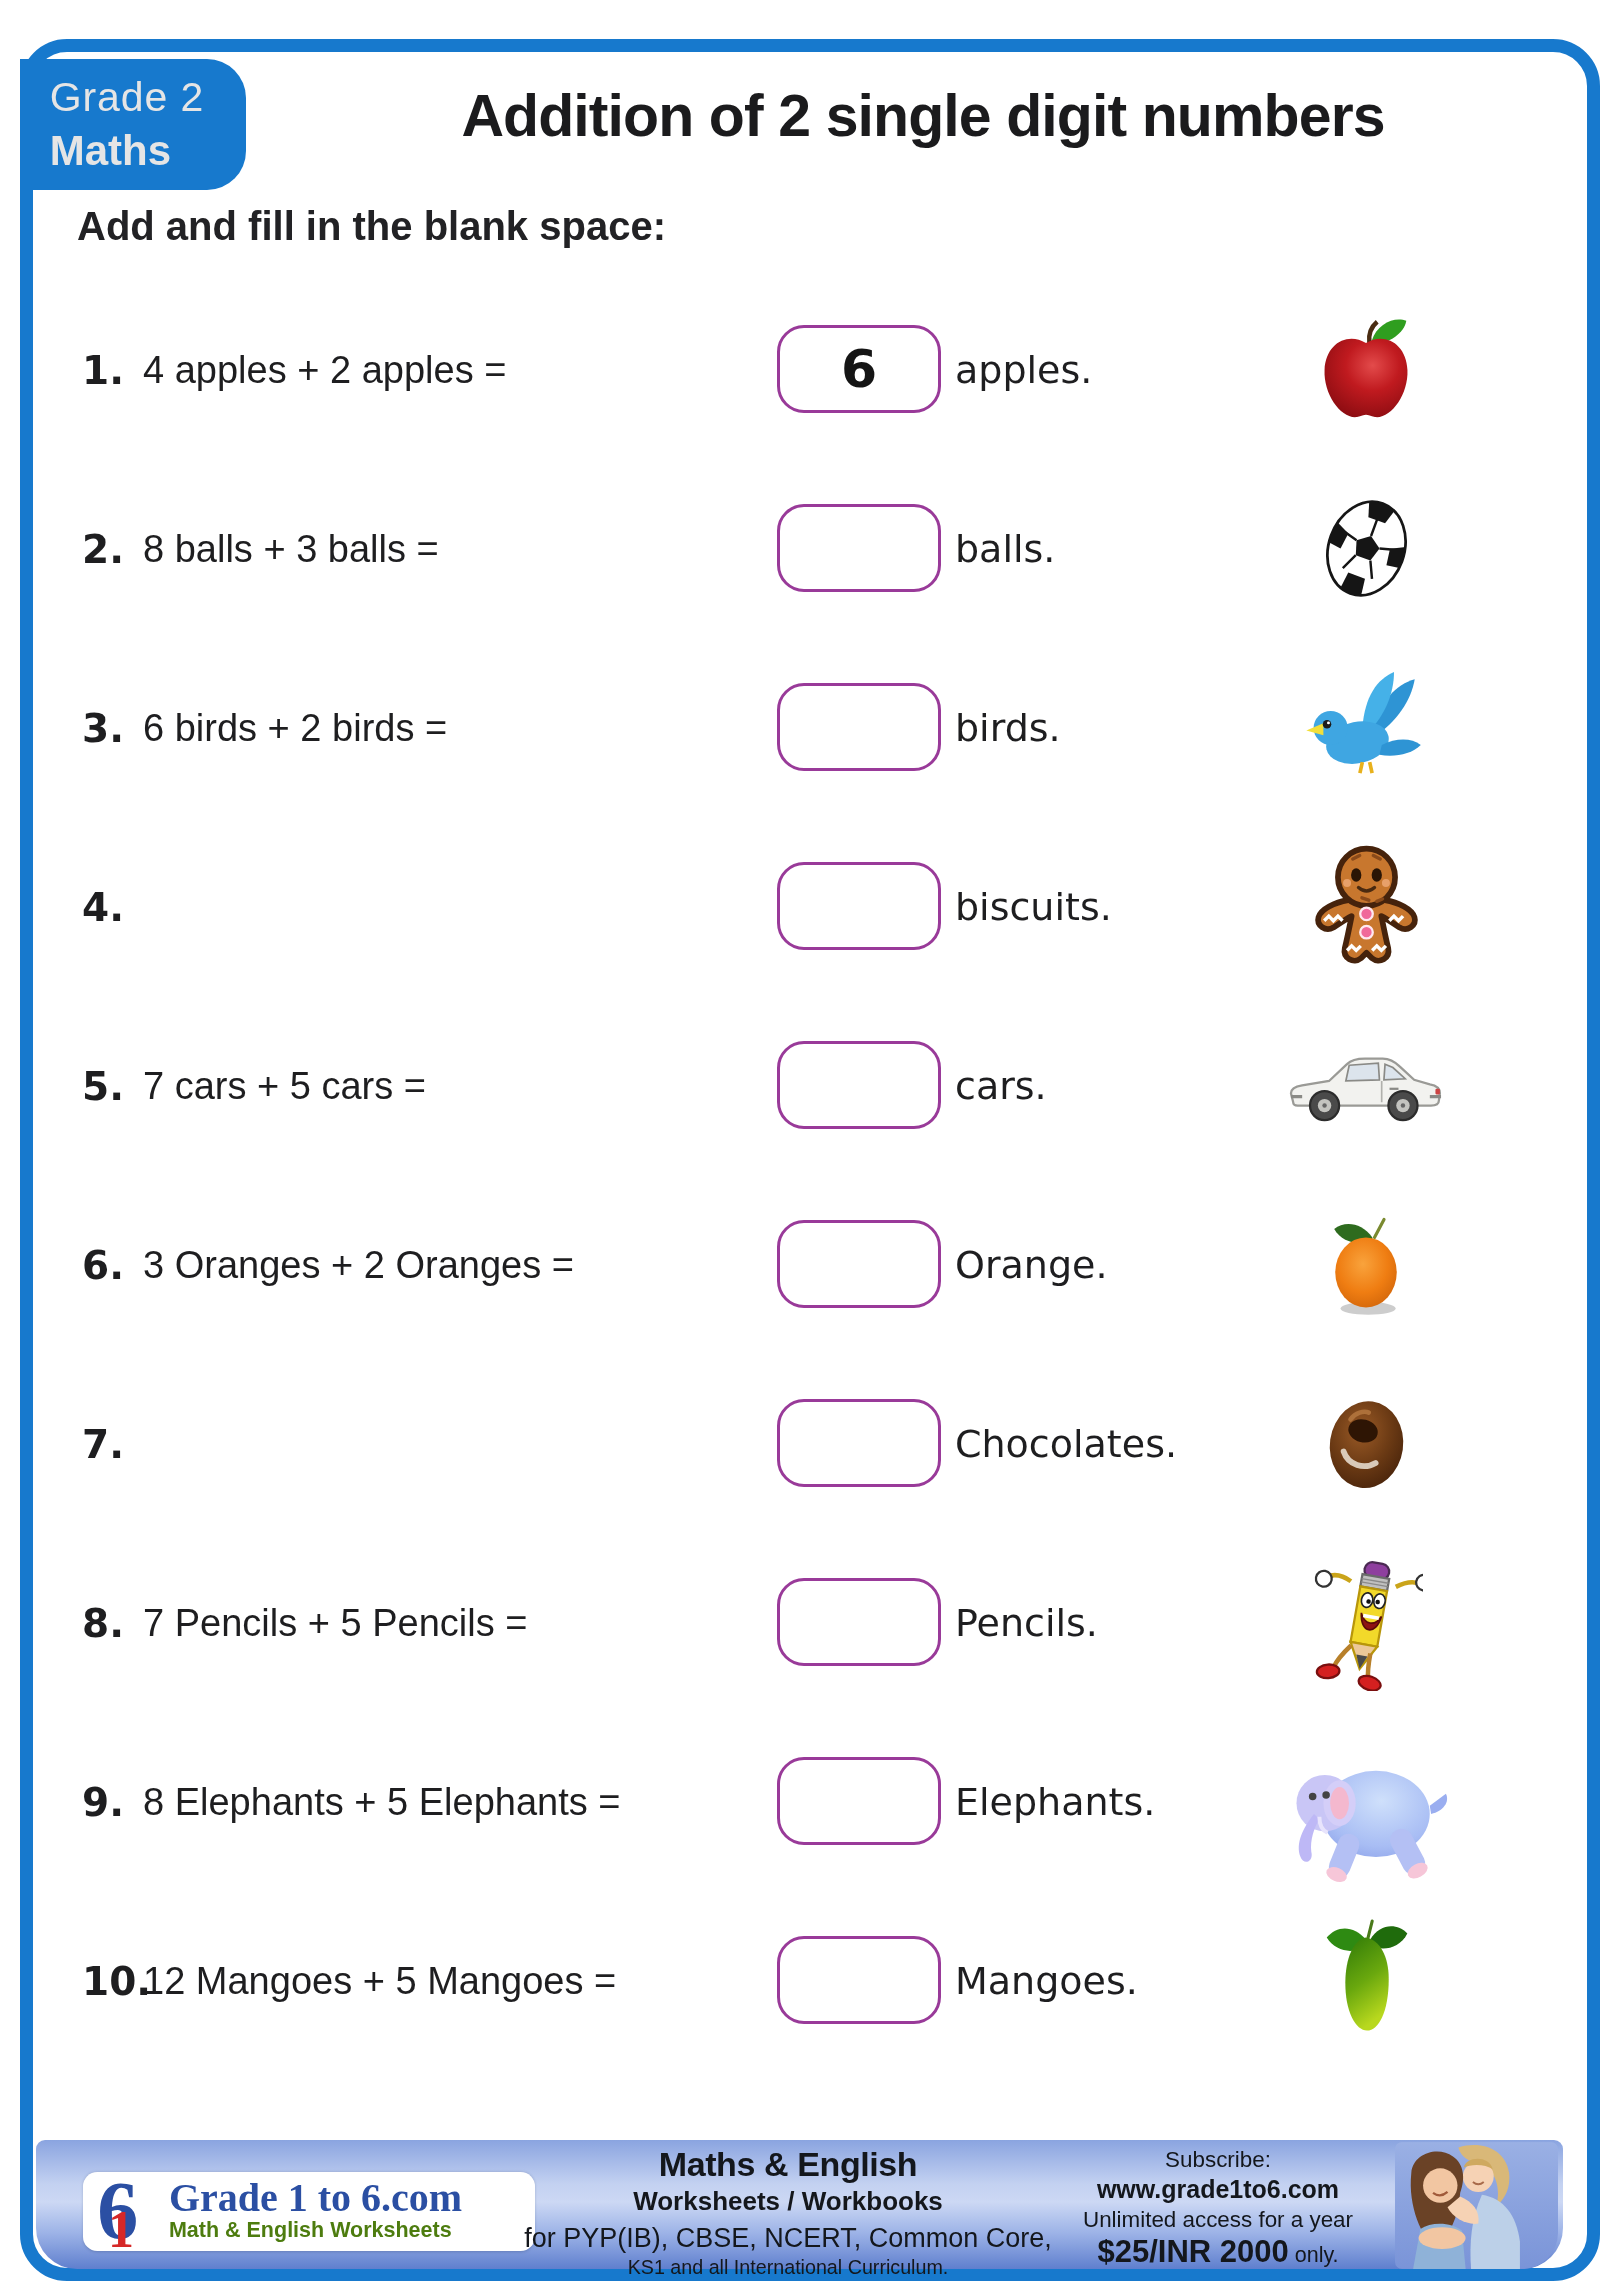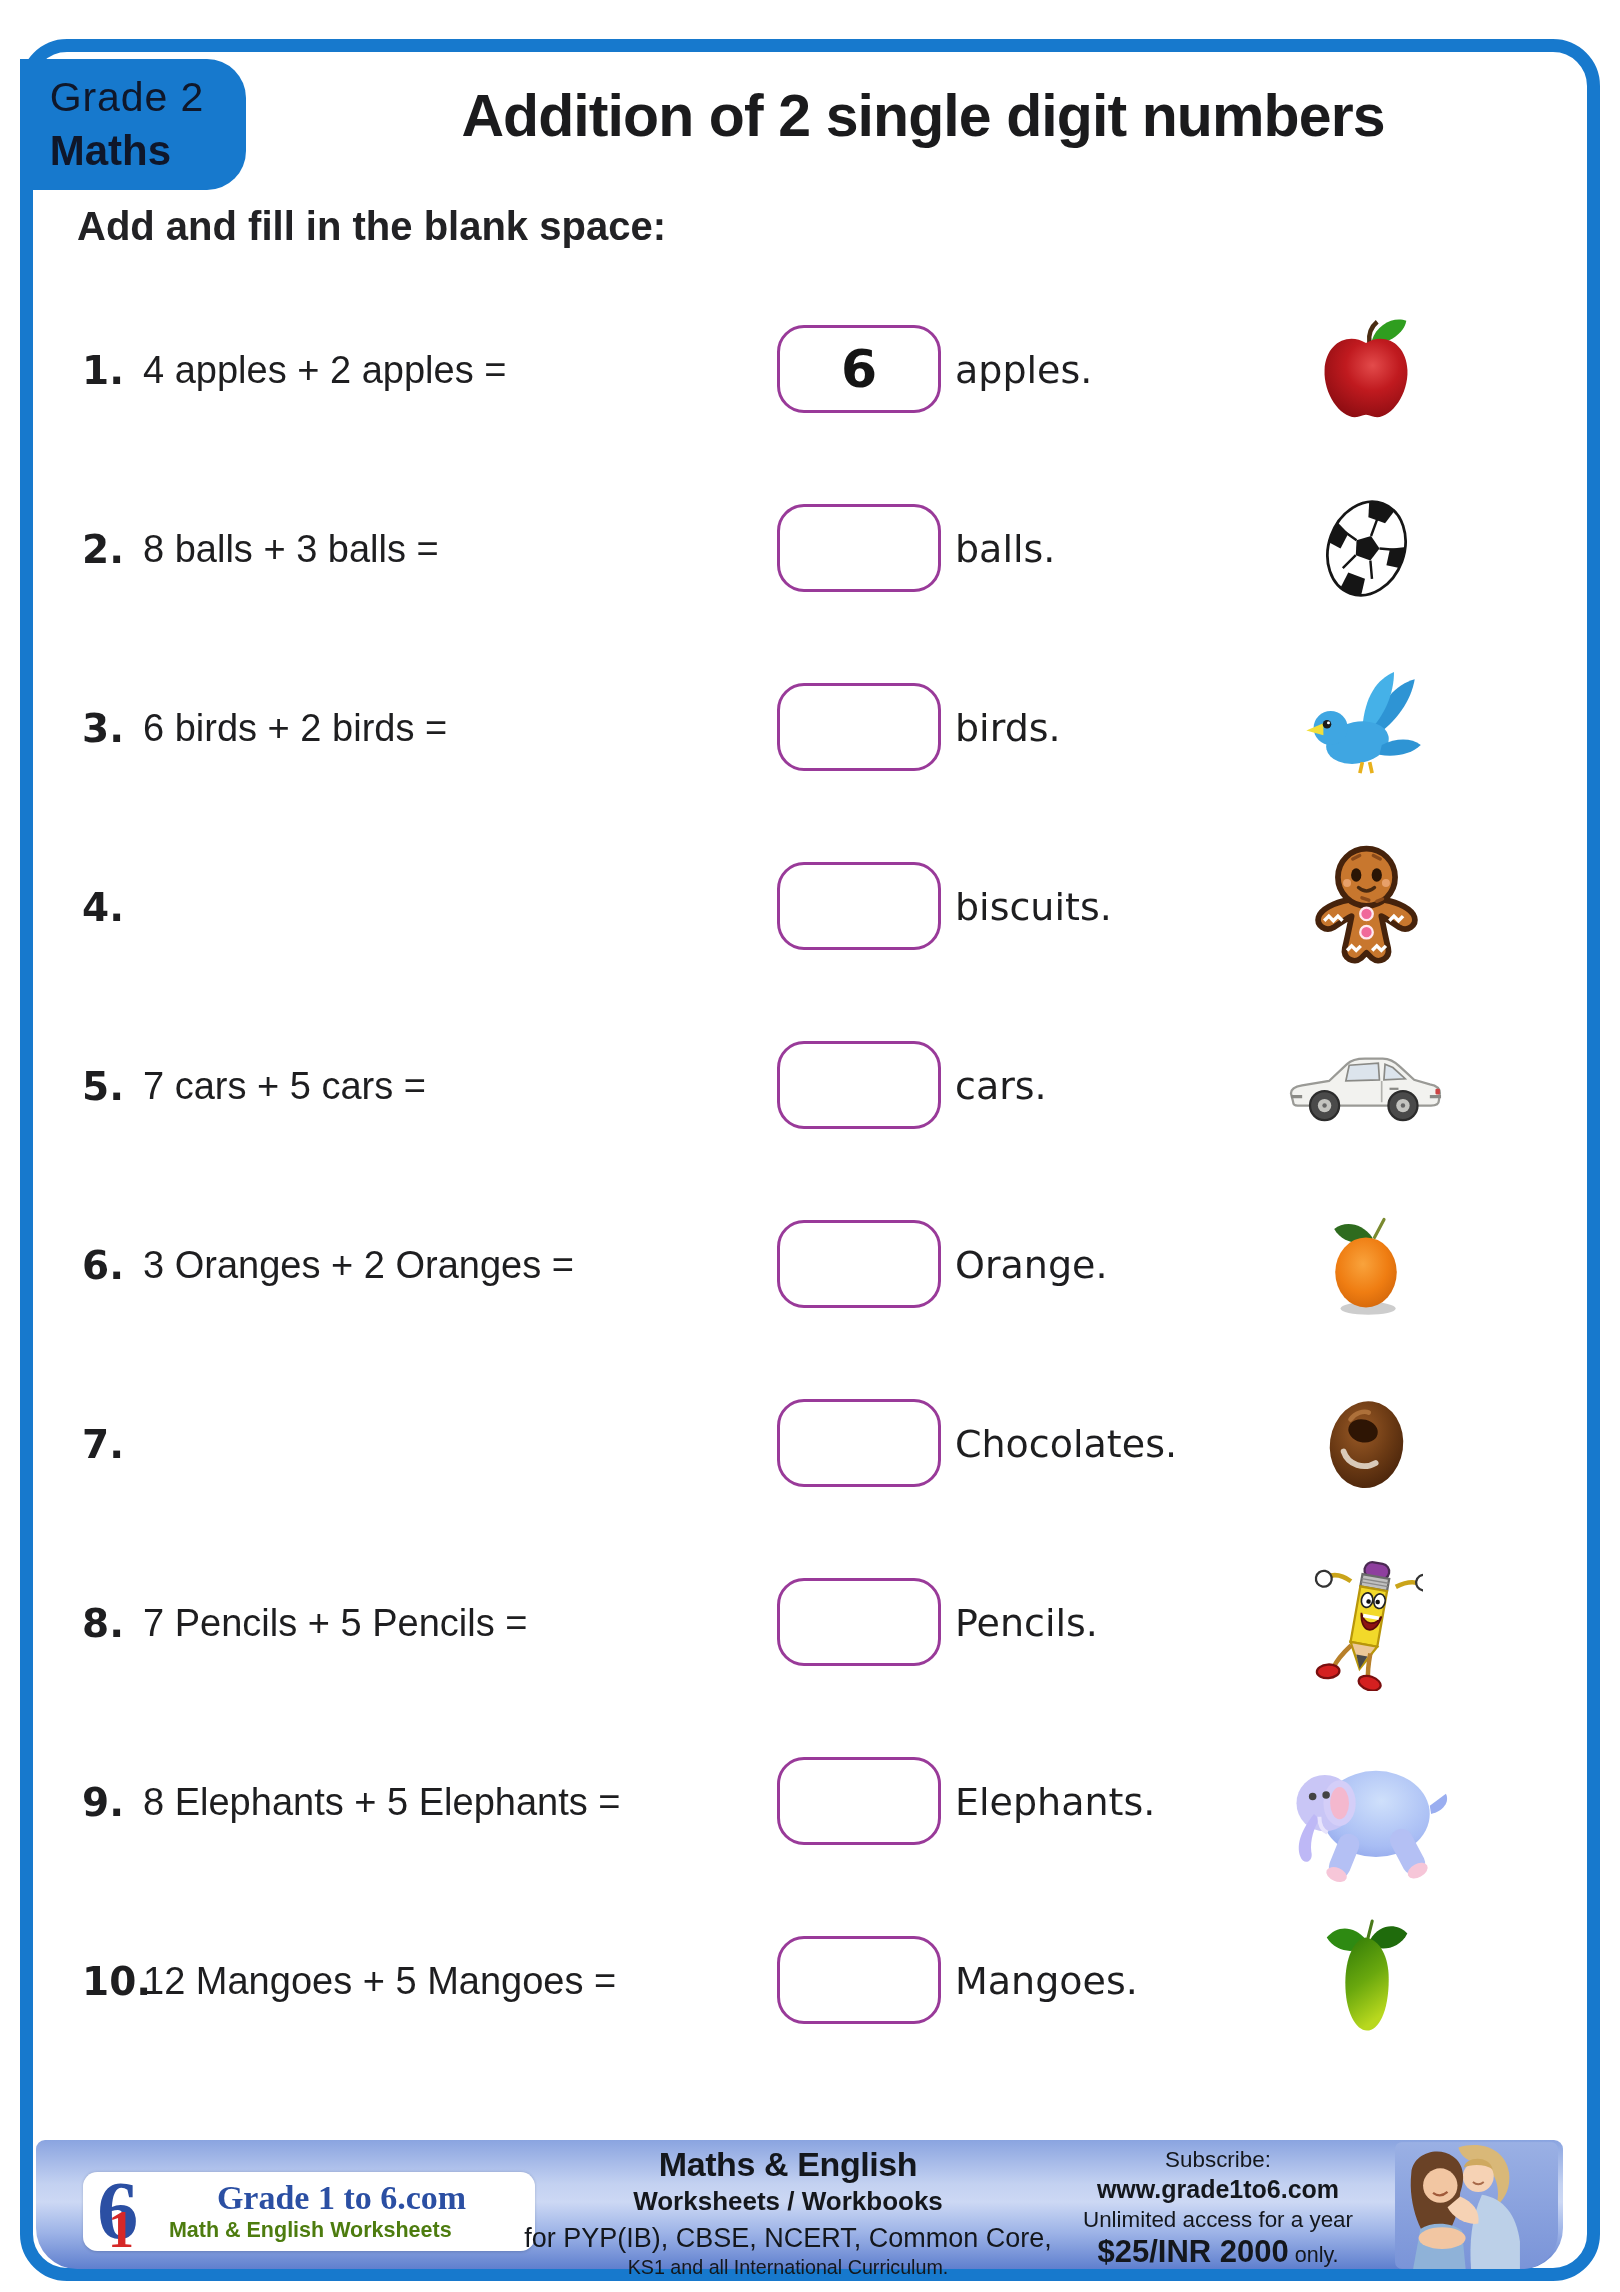--- a/index.html
+++ b/index.html
@@ -8,21 +8,21 @@
     font-family:"Liberation Sans", sans-serif;overflow:hidden;
   }
   
   .frame{
     position:absolute;left:19.7px;top:39px;right:19.7px;bottom:12.5px;
     border:13.4px solid #1779cd;border-radius:47px;
   }
   
   .badge{
     position:absolute;left:19.7px;top:59px;width:226px;height:131px;
-    background:#1779cd;border-radius:0 39px 39px 0;color:#0f172a;
+    background:#1779cd;border-radius:0 39px 39px 0;color:#e5e5e5;
     display:flex;flex-direction:column;justify-content:center;padding-left:30px;box-sizing:border-box;
   }
   .badge .g1{font-size:41px;font-weight:400;letter-spacing:0.9px;}
   .badge .g2{font-size:42px;font-weight:700;margin-top:5.4px;}
   .title{
     position:absolute;left:269px;top:82px;width:1308px;text-align:center;
     font-size:59px;font-weight:800;color:#1b1b1d;letter-spacing:-0.9px;
     font-family:"Liberation Sans", sans-serif;
   }
   .instruction{
@@ -62,21 +62,21 @@
   }
   .logo-card{
     position:absolute;left:47px;top:32px;width:452px;height:79px;background:#ffffff;
     border-radius:14.3px;display:flex;align-items:center;padding-left:14.3px;box-sizing:border-box;
     box-shadow:0 0.9px 2.7px rgba(30,50,90,.25);
   }
   .logo-glyph{position:relative;width:68px;height:77px;flex:none;}
   .logo-glyph .g6{font-family:"Liberation Serif", serif;font-weight:700;font-size:82px;line-height:75px;color:#2b4fa3;}
   .logo-glyph .g1{position:absolute;left:10.7px;top:27px;font-family:"Liberation Serif", serif;font-weight:700;font-size:52px;color:#d62828;}
   .logo-text{margin-left:3.6px;}
-  .logo-text .l1{font-family:"Liberation Serif", serif;font-weight:700;font-size:34px;color:#2b4fa3;line-height:36px;margin-left:48px;}
+  .logo-text .l1{font-family:"Liberation Serif", serif;font-weight:700;font-size:40px;color:#2b4fa3;line-height:36px;}
   .logo-text .l2{font-size:21.5px;font-weight:700;color:#4d7c0f;margin-top:2.7px;}
   .f-center{position:absolute;left:488px;top:5.4px;width:528px;text-align:center;color:#14171c;}
   .f-center .c1{font-size:34px;font-weight:800;letter-spacing:-0.4px;}
   .f-center .c2{font-size:26px;font-weight:700;margin-top:1.8px;}
   .f-center .c3{font-size:27px;margin-top:6.3px;}
   .f-center .c4{font-size:19.7px;margin-top:1.8px;}
   .f-sub{position:absolute;left:1012px;top:7.2px;width:340px;text-align:center;color:#14171c;}
   .f-sub .s1{font-size:22.4px;}
   .f-sub .s2{font-size:25px;font-weight:700;margin-top:1.8px;}
   .f-sub .s3{font-size:22.4px;margin-top:2.7px;}

